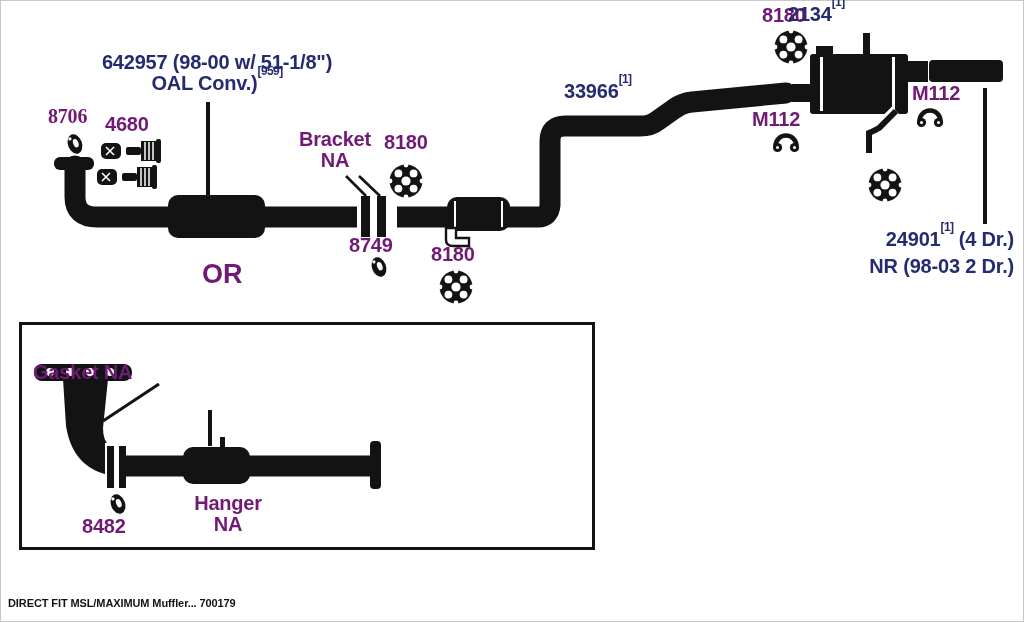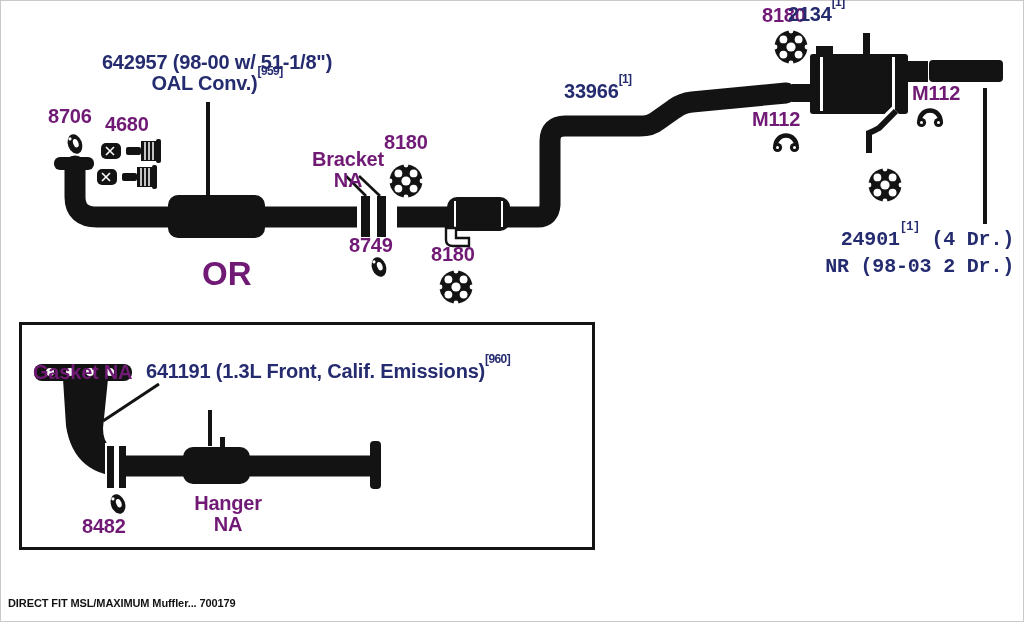--- a/index.html
+++ b/index.html
@@ -8,23 +8,23 @@
     font-family:"Liberation Sans",sans-serif;overflow:hidden;
     box-shadow:inset 0 0 0 1px #c9c9c9;
   }
   .art{position:absolute;left:0;top:0;}
   .lbl{
     position:absolute;font-weight:700;font-size:20px;line-height:21px;
     color:#701a75;white-space:nowrap;letter-spacing:-0.2px;
   }
   .navy{color:#252b6f;}
   .ctr{text-align:center;}
-  .rt{text-align:right;font-family:Liberation Mono, monospace;}
+  .rt{text-align:right;}
   sup.fn{font-size:12px;line-height:0;position:relative;top:-7px;letter-spacing:-0.6px;font-weight:700;}
-  .or-lbl{font-size:33px;line-height:34px;letter-spacing:0;}
+  .or-lbl{font-size:27px;line-height:34px;letter-spacing:0;}
   .oembox{
     position:absolute;left:19px;top:322px;width:576px;height:228px;
     border:3px solid #131313;background:transparent;box-sizing:border-box;
   }
   .caption{position:absolute;left:8px;top:597px;font-size:11px;font-weight:700;color:#131313;letter-spacing:-0.1px;}
   .ln2{line-height:27px;}
 </style>
 </head>
 <body>
 
@@ -140,24 +140,24 @@
     </g>
   </svg>
 
   <div class="oembox"></div>
 
   <div class="lbl navy ctr" style="left:67px;top:52px;width:300px;">
     <span>642957 (98-00 w/ 51-1/8")</span><br>
     <span>OAL Conv.)</span><sup class="fn">[959]</sup>
   </div>
 
-  <div class="lbl" style="left:48px;top:106px;">8706</div>
+  <div class="lbl" style="left:48px;top:106px;font-family:Liberation Serif, serif;">8706</div>
   <div class="lbl" style="left:105px;top:114px;">4680</div>
 
-  <div class="lbl ctr" style="left:300px;top:129px;width:96px;margin-top:20px;">
+  <div class="lbl ctr" style="left:287px;top:129px;width:96px;">
     <span>Bracket</span><br>
     <span>NA</span>
   </div>
 
   <div class="lbl" style="left:384px;top:132px;">8180</div>
   <div class="lbl" style="left:349px;top:235px;">8749</div>
   <div class="lbl" style="left:431px;top:244px;">8180</div>
 
   <div class="lbl navy" style="left:564px;top:81px;">
     <span>33966</span><sup class="fn">[1]</sup>
@@ -174,23 +174,20 @@
 
   <div class="lbl navy rt ln2" style="right:10px;top:226px;">
     <span>24901</span><sup class="fn">[1]</sup><span> (4 Dr.)</span><br>
     <span>NR (98-03 2 Dr.)</span>
   </div>
 
   <div class="lbl or-lbl" style="left:202px;top:257px;">OR</div>
 
   <div class="lbl" style="left:33px;top:338px;margin-top:24px;">Gasket NA</div>
 
-  <div class="lbl navy" style="left:146px;top:361px;">
-    <span>641191 (1.3L Front, Calif. Emissions)</span><sup class="fn">[960]</sup>
-  </div>
 
 
   <div class="lbl" style="left:82px;top:516px;">8482</div>
 
   <div class="lbl ctr" style="left:184px;top:493px;width:88px;">
     <span>Hanger</span><br>
     <span>NA</span>
   </div>
 
   <div class="caption">DIRECT FIT MSL/MAXIMUM Muffler... 700179</div>

